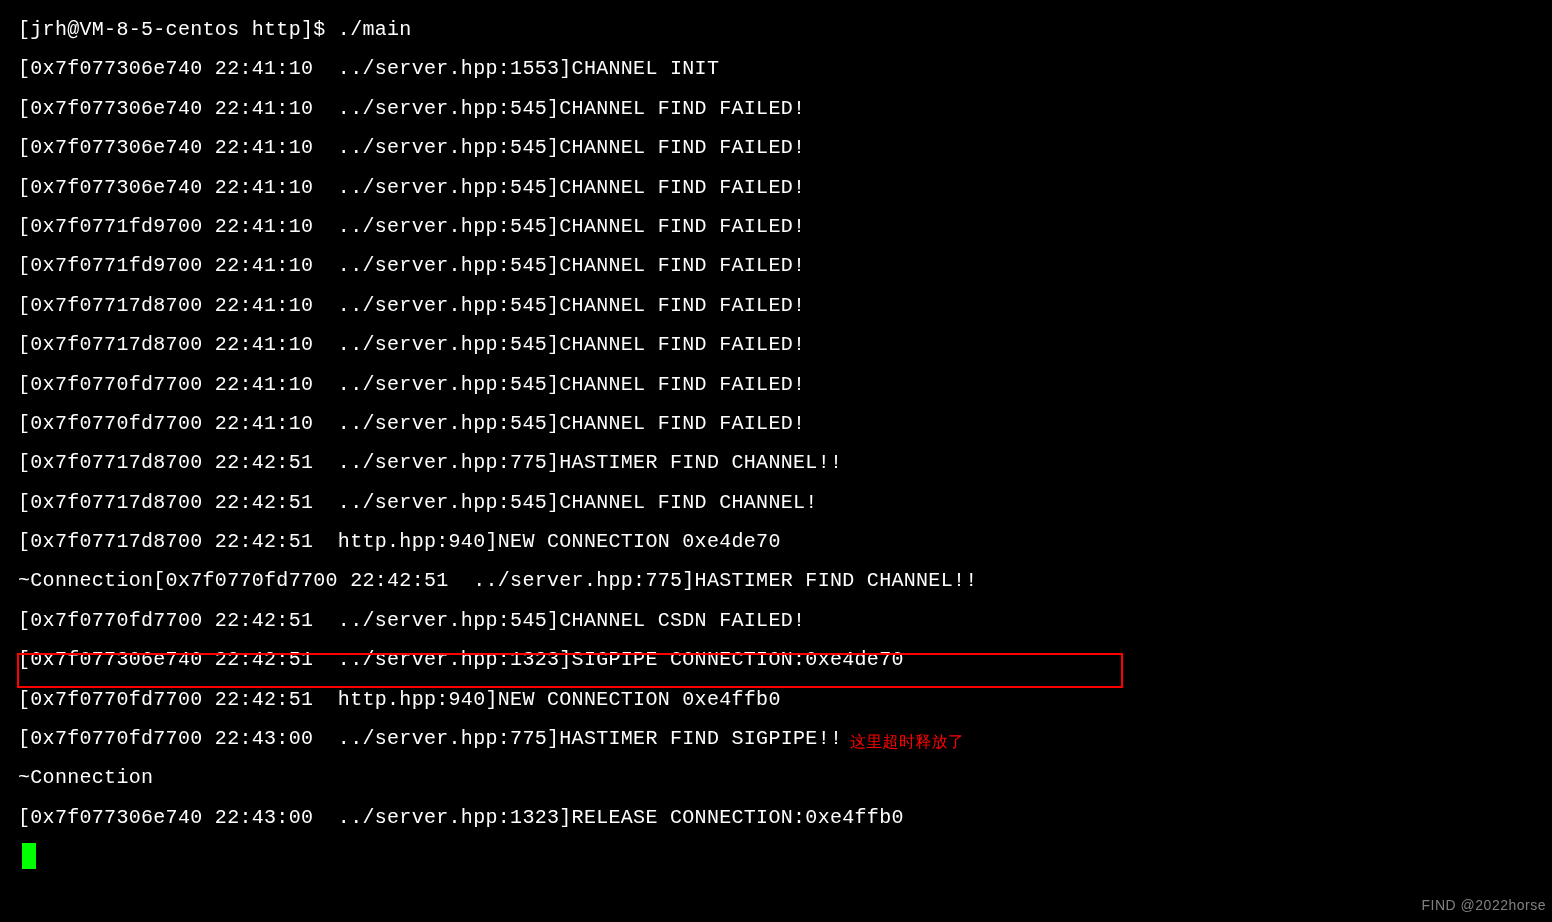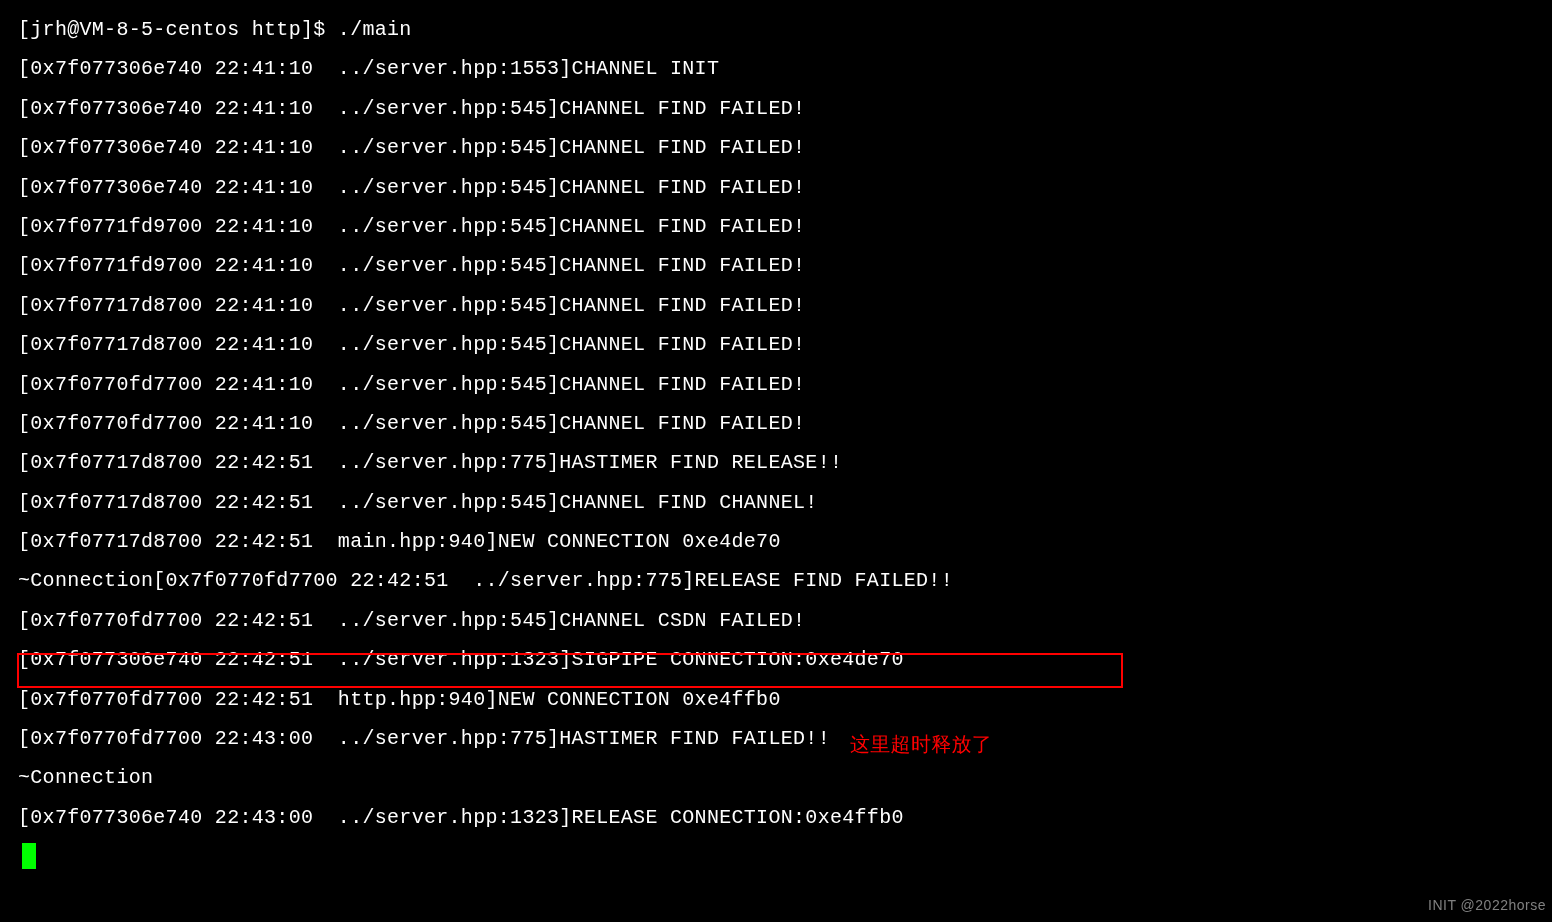--- a/index.html
+++ b/index.html
@@ -20,21 +20,21 @@
   .line { white-space: pre; }
   .hl-box {
     position: absolute;
     border: 2px solid #ff0000;
     pointer-events: none;
   }
   .anno {
     position: absolute;
     color: #ff0000;
     font-family: "SimSun", "Microsoft YaHei", sans-serif;
-    font-size: 20px;
+    font-size: 16px;
     line-height: 1;
     white-space: nowrap;
   }
   .cursor {
     display: inline-block;
     width: 14px;
     height: 26px;
     background: #00ff00;
     vertical-align: baseline;
     margin-top: 4px;
@@ -57,30 +57,30 @@
 <div class="line">[0x7f077306e740 22:41:10  ../server.hpp:1553]CHANNEL INIT</div>
 <div class="line">[0x7f077306e740 22:41:10  ../server.hpp:545]CHANNEL FIND FAILED!</div>
 <div class="line">[0x7f077306e740 22:41:10  ../server.hpp:545]CHANNEL FIND FAILED!</div>
 <div class="line">[0x7f077306e740 22:41:10  ../server.hpp:545]CHANNEL FIND FAILED!</div>
 <div class="line">[0x7f0771fd9700 22:41:10  ../server.hpp:545]CHANNEL FIND FAILED!</div>
 <div class="line">[0x7f0771fd9700 22:41:10  ../server.hpp:545]CHANNEL FIND FAILED!</div>
 <div class="line">[0x7f07717d8700 22:41:10  ../server.hpp:545]CHANNEL FIND FAILED!</div>
 <div class="line">[0x7f07717d8700 22:41:10  ../server.hpp:545]CHANNEL FIND FAILED!</div>
 <div class="line">[0x7f0770fd7700 22:41:10  ../server.hpp:545]CHANNEL FIND FAILED!</div>
 <div class="line">[0x7f0770fd7700 22:41:10  ../server.hpp:545]CHANNEL FIND FAILED!</div>
-<div class="line">[0x7f07717d8700 22:42:51  ../server.hpp:775]HASTIMER FIND RELEASE!!</div>
+<div class="line">[0x7f07717d8700 22:42:51  ../server.hpp:775]HASTIMER FIND CHANNEL!!</div>
 <div class="line">[0x7f07717d8700 22:42:51  ../server.hpp:545]CHANNEL FIND CHANNEL!</div>
-<div class="line">[0x7f07717d8700 22:42:51  main.hpp:940]NEW CONNECTION 0xe4de70</div>
-<div class="line">~Connection[0x7f0770fd7700 22:42:51  ../server.hpp:775]RELEASE FIND FAILED!!</div>
+<div class="line">[0x7f07717d8700 22:42:51  http.hpp:940]NEW CONNECTION 0xe4de70</div>
+<div class="line">~Connection[0x7f0770fd7700 22:42:51  ../server.hpp:775]HASTIMER FIND CHANNEL!!</div>
 <div class="line"></div>
 <div class="line">[0x7f0770fd7700 22:42:51  ../server.hpp:545]CHANNEL CSDN FAILED!</div>
 <div class="line">[0x7f077306e740 22:42:51  ../server.hpp:1323]SIGPIPE CONNECTION:0xe4de70</div>
 <div class="line">[0x7f0770fd7700 22:42:51  http.hpp:940]NEW CONNECTION 0xe4ffb0</div>
-<div class="line">[0x7f0770fd7700 22:43:00  ../server.hpp:775]HASTIMER FIND FAILED!!</div>
+<div class="line">[0x7f0770fd7700 22:43:00  ../server.hpp:775]HASTIMER FIND SIGPIPE!!</div>
 <div class="line">~Connection</div>
 <div class="line">[0x7f077306e740 22:43:00  ../server.hpp:1323]RELEASE CONNECTION:0xe4ffb0</div>
 <div class="line"><span class="cursor"></span></div>
 
 <div class="hl-box" style="left:5px;top:641px;width:1106px;height:35px;"></div>
 
 <div class="anno" style="left:838px; top:722px;">这里超时释放了</div>
 
-<div class="watermark">INIT @2022horse</div>
+<div class="watermark">FIND @2022horse</div>
 
 </body></html>

